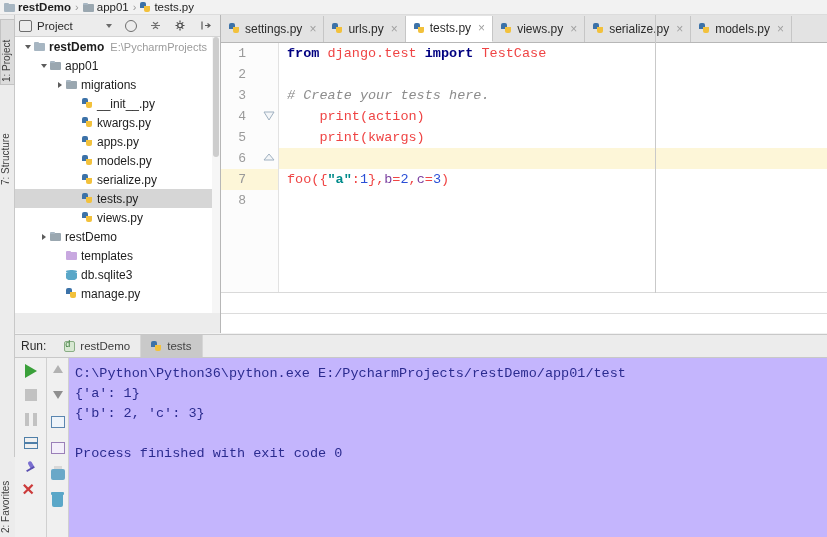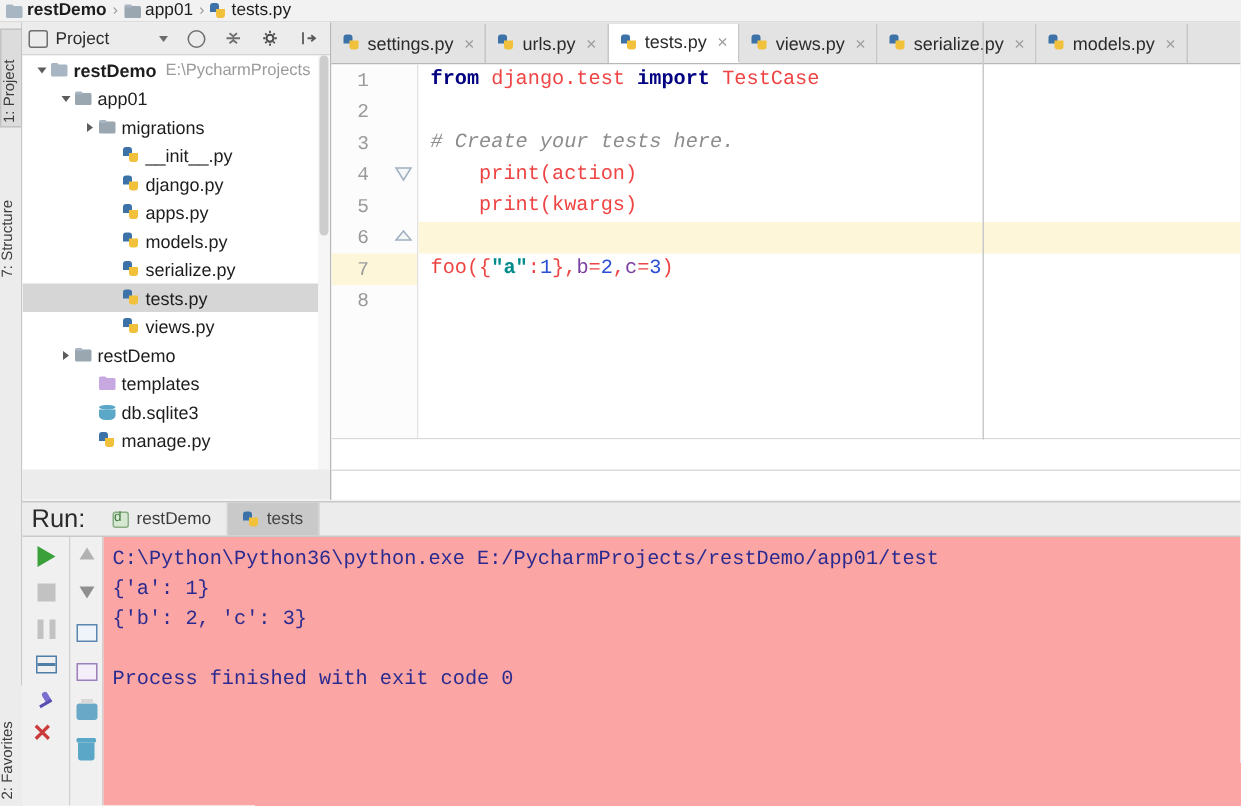--- a/index.html
+++ b/index.html
@@ -144,21 +144,21 @@
   
   .runwin{
     position:absolute;left:15px;top:334px;width:812px;height:203px;
     background:#ffffff;box-sizing:border-box;
   }
   .run-header{
     position:absolute;left:0;top:0;width:812px;height:24px;
     background:#ececec;border-bottom:1px solid #c8c8c8;border-top:1px solid #c8c8c8;
     display:flex;align-items:center;box-sizing:border-box;
   }
-  .run-label{font-size:17px;color:#2b2b2b;padding:0 8px 0 6px;}
+  .run-label{font-size:12px;color:#2b2b2b;padding:0 8px 0 6px;}
   .rtab{
     height:22px;display:flex;align-items:center;gap:5px;padding:0 10px;
     box-sizing:border-box;font-size:11.5px;color:#3b3b3b;cursor:default;
     border-right:1px solid #d6d6d6;
   }
   .rtab.active{background:#c9c9c9;color:#444;}
   .ico-run-cfg{width:11px;height:11px;position:relative;}
   .ico-run-cfg:before{content:"";position:absolute;inset:0;background:#d7e8d2;border:1px solid #89ad85;border-radius:2px;box-sizing:border-box;}
   .ico-run-cfg:after{content:"d";position:absolute;left:1px;top:-2px;font-size:9px;color:#3a7a3a;font-family:"Liberation Sans",sans-serif;}
 
@@ -189,21 +189,21 @@
   .arrow-dn{border-left:5px solid transparent;border-right:5px solid transparent;border-top:8px solid #8f8f8f;}
   .softwrap{width:14px;height:12px;margin:2px;border:1.5px solid #5a86b0;box-sizing:border-box;background:#eef4fa;}
   .scrollend{width:14px;height:12px;margin:2px;border:1.5px solid #9a7fb8;box-sizing:border-box;background:#f3eefa;}
   .printer{width:14px;height:11px;margin:3px 2px;background:#6aa8c8;border-radius:2px;position:relative;}
   .printer:before{content:"";position:absolute;left:3px;top:-3px;width:8px;height:3px;background:#d8d8d8;}
   .trash{width:11px;height:12px;margin:3px;background:#5aa7c8;border-radius:0 0 2px 2px;position:relative;}
   .trash:before{content:"";position:absolute;left:-1px;top:-3px;width:13px;height:2.5px;background:#5aa7c8;border-radius:1px;}
 
   .console{
     position:absolute;left:54px;top:24px;right:0;bottom:0;
-    background:#fca5a5;overflow:hidden;padding:6px 0 0 6px;box-sizing:border-box;
+    background:#c4b5fd;overflow:hidden;padding:6px 0 0 6px;box-sizing:border-box;
   }
   .conline{
     font-family:"Liberation Mono", monospace;font-size:13.5px;
     color:#2b2b8f;height:20px;line-height:20px;white-space:pre;
   }
   .conline.blank{color:transparent;}
 
   
   .fav{
     position:absolute;left:0;bottom:0;width:15px;height:80px;
@@ -301,21 +301,21 @@
           </span>
           <span class="ic ico-py"></span>
           <span class="tlabel">__init__.py</span>
         </div>
         <div class="trow">
           <span style="display:inline-block;width:54px;flex:0 0 auto"></span>
           <span class="arrow">
             <i></i>
           </span>
           <span class="ic ico-py"></span>
-          <span class="tlabel">django.py</span>
+          <span class="tlabel">kwargs.py</span>
         </div>
         <div class="trow">
           <span style="display:inline-block;width:54px;flex:0 0 auto"></span>
           <span class="arrow">
             <i></i>
           </span>
           <span class="ic ico-py"></span>
           <span class="tlabel">apps.py</span>
         </div>
         <div class="trow">

